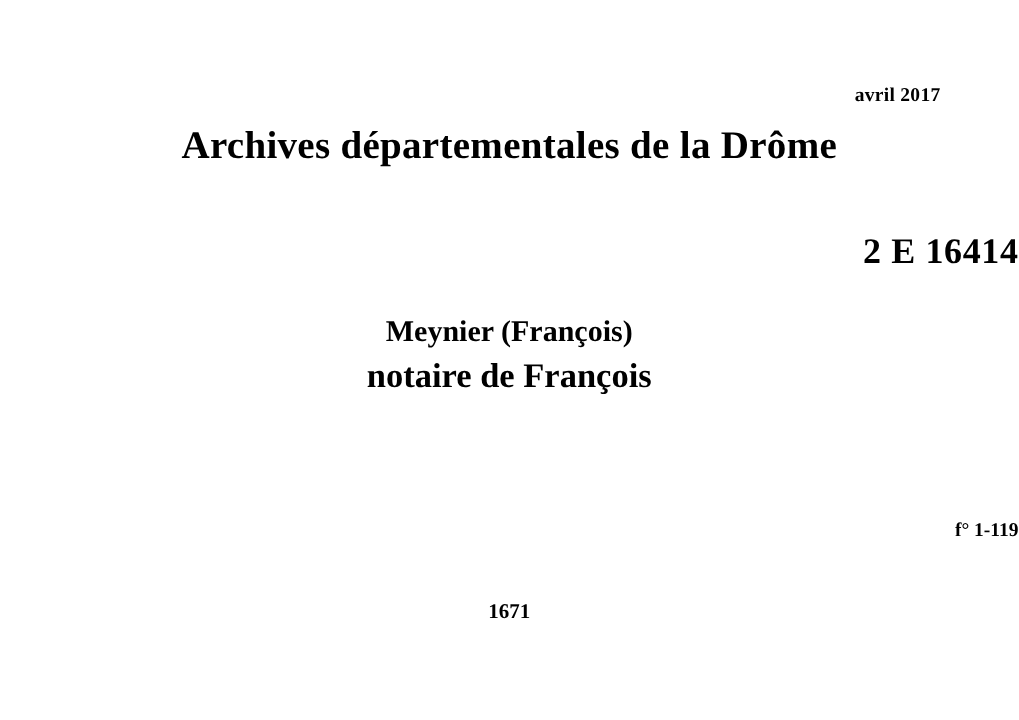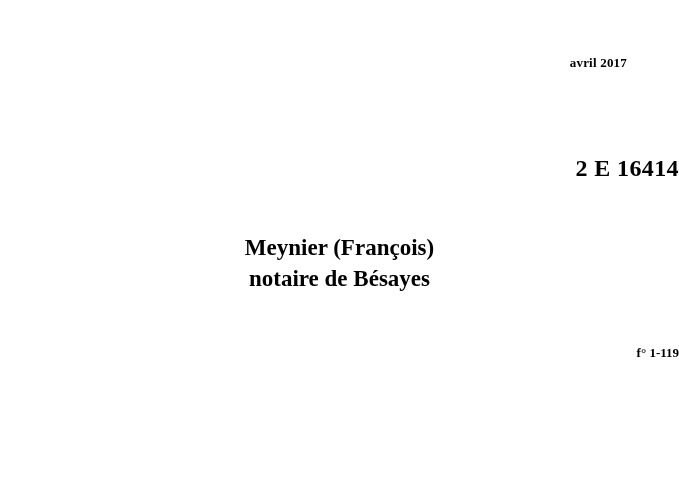--- a/index.html
+++ b/index.html
@@ -57,23 +57,22 @@
   .name-block {
     position: absolute;
     top: 208px;
     left: 0;
     width: 679px;
     text-align: center;
   }
   .name-block .notary-name {
     font-family: "Liberation Serif", serif;
     font-weight: bold;
-    font-size: 23px;
+    font-size: 20px;
     line-height: 1.35;
-    margin-top: 24px;
   }
   .name-block .notary-role {
     font-family: "Liberation Serif", serif;
     font-weight: bold;
     font-size: 23px;
     line-height: 1.35;
   }
   .folio {
     position: absolute;
     top: 345px;
@@ -95,24 +94,26 @@
     font-size: 14px;
   }
 </style>
 </head>
 <body>
 
 <div class="page">
 
   <div class="date-line">avril 2017</div>
 
+  <div class="institution">Archives départementales de la Drôme</div>
 
   <div class="reference">2 E 16414</div>
 
   <div class="name-block">
     <div class="notary-name">Meynier (François)</div>
-    <div class="notary-role">notaire de Bésayes</div>
+    <div class="notary-role">notaire de François</div>
   </div>
 
   <div class="folio">f° 1-119</div>
 
+  <div class="year">1671</div>
 
 </div>
 
 </body></html>

